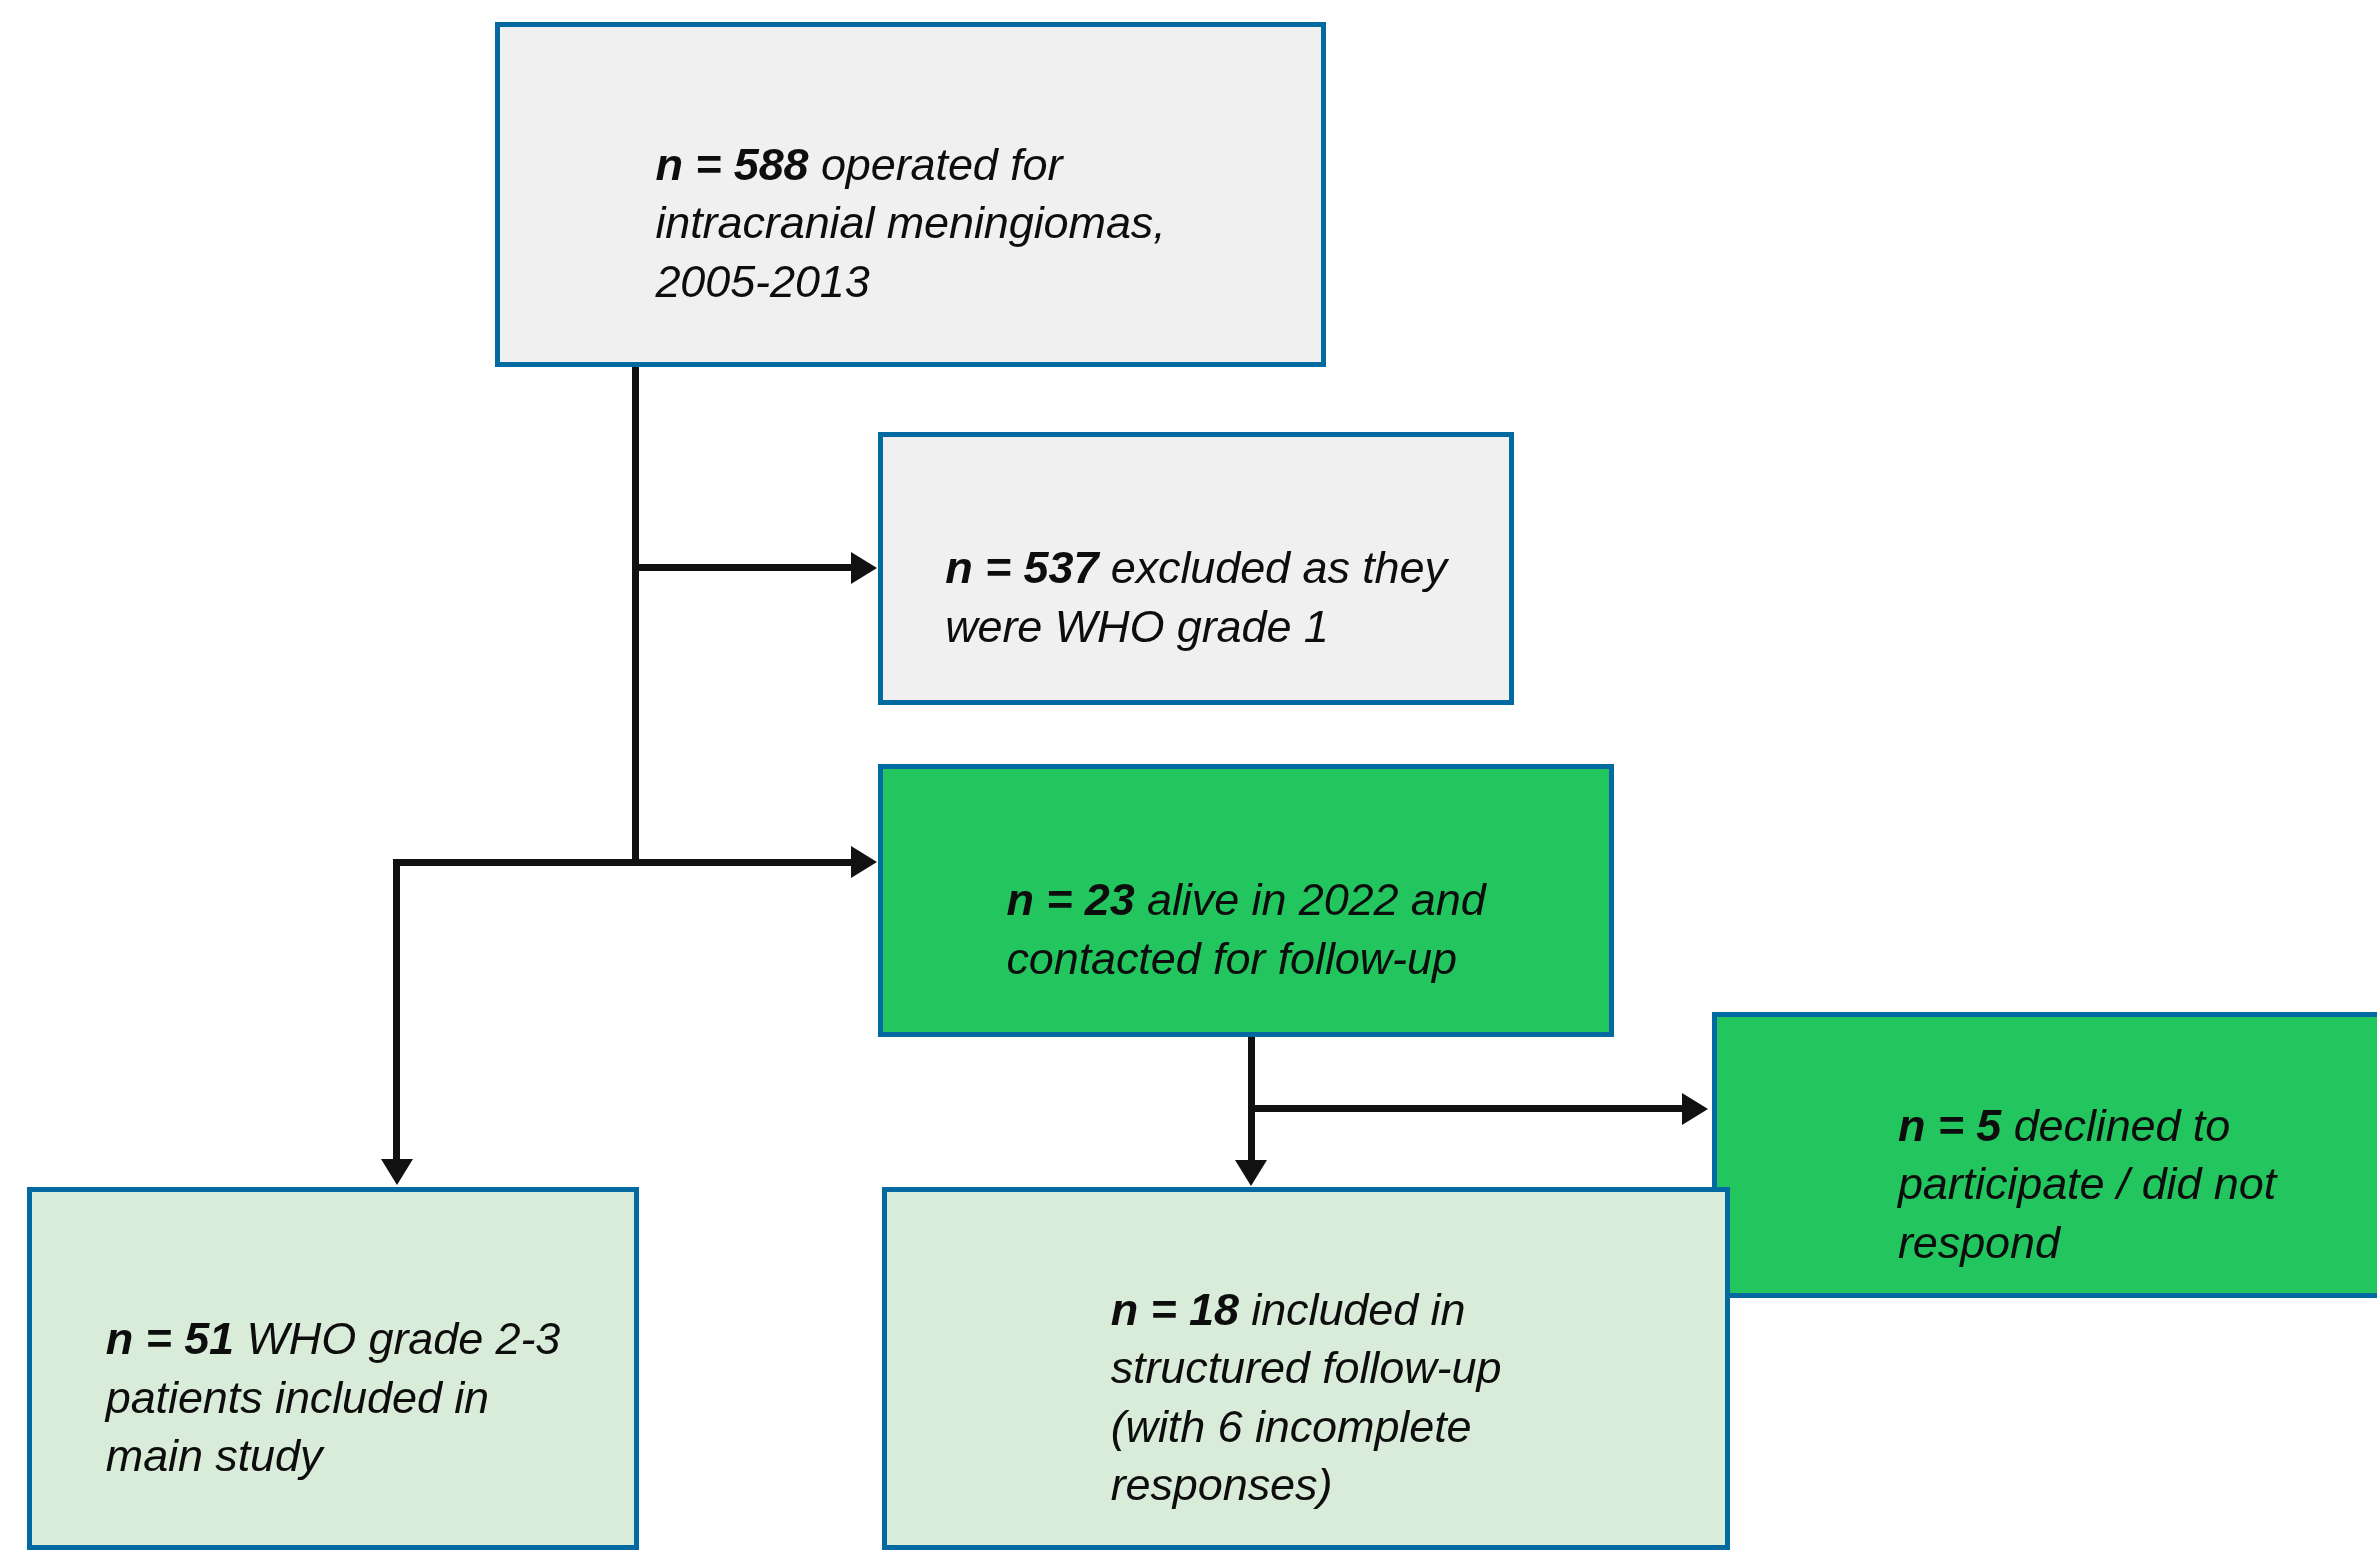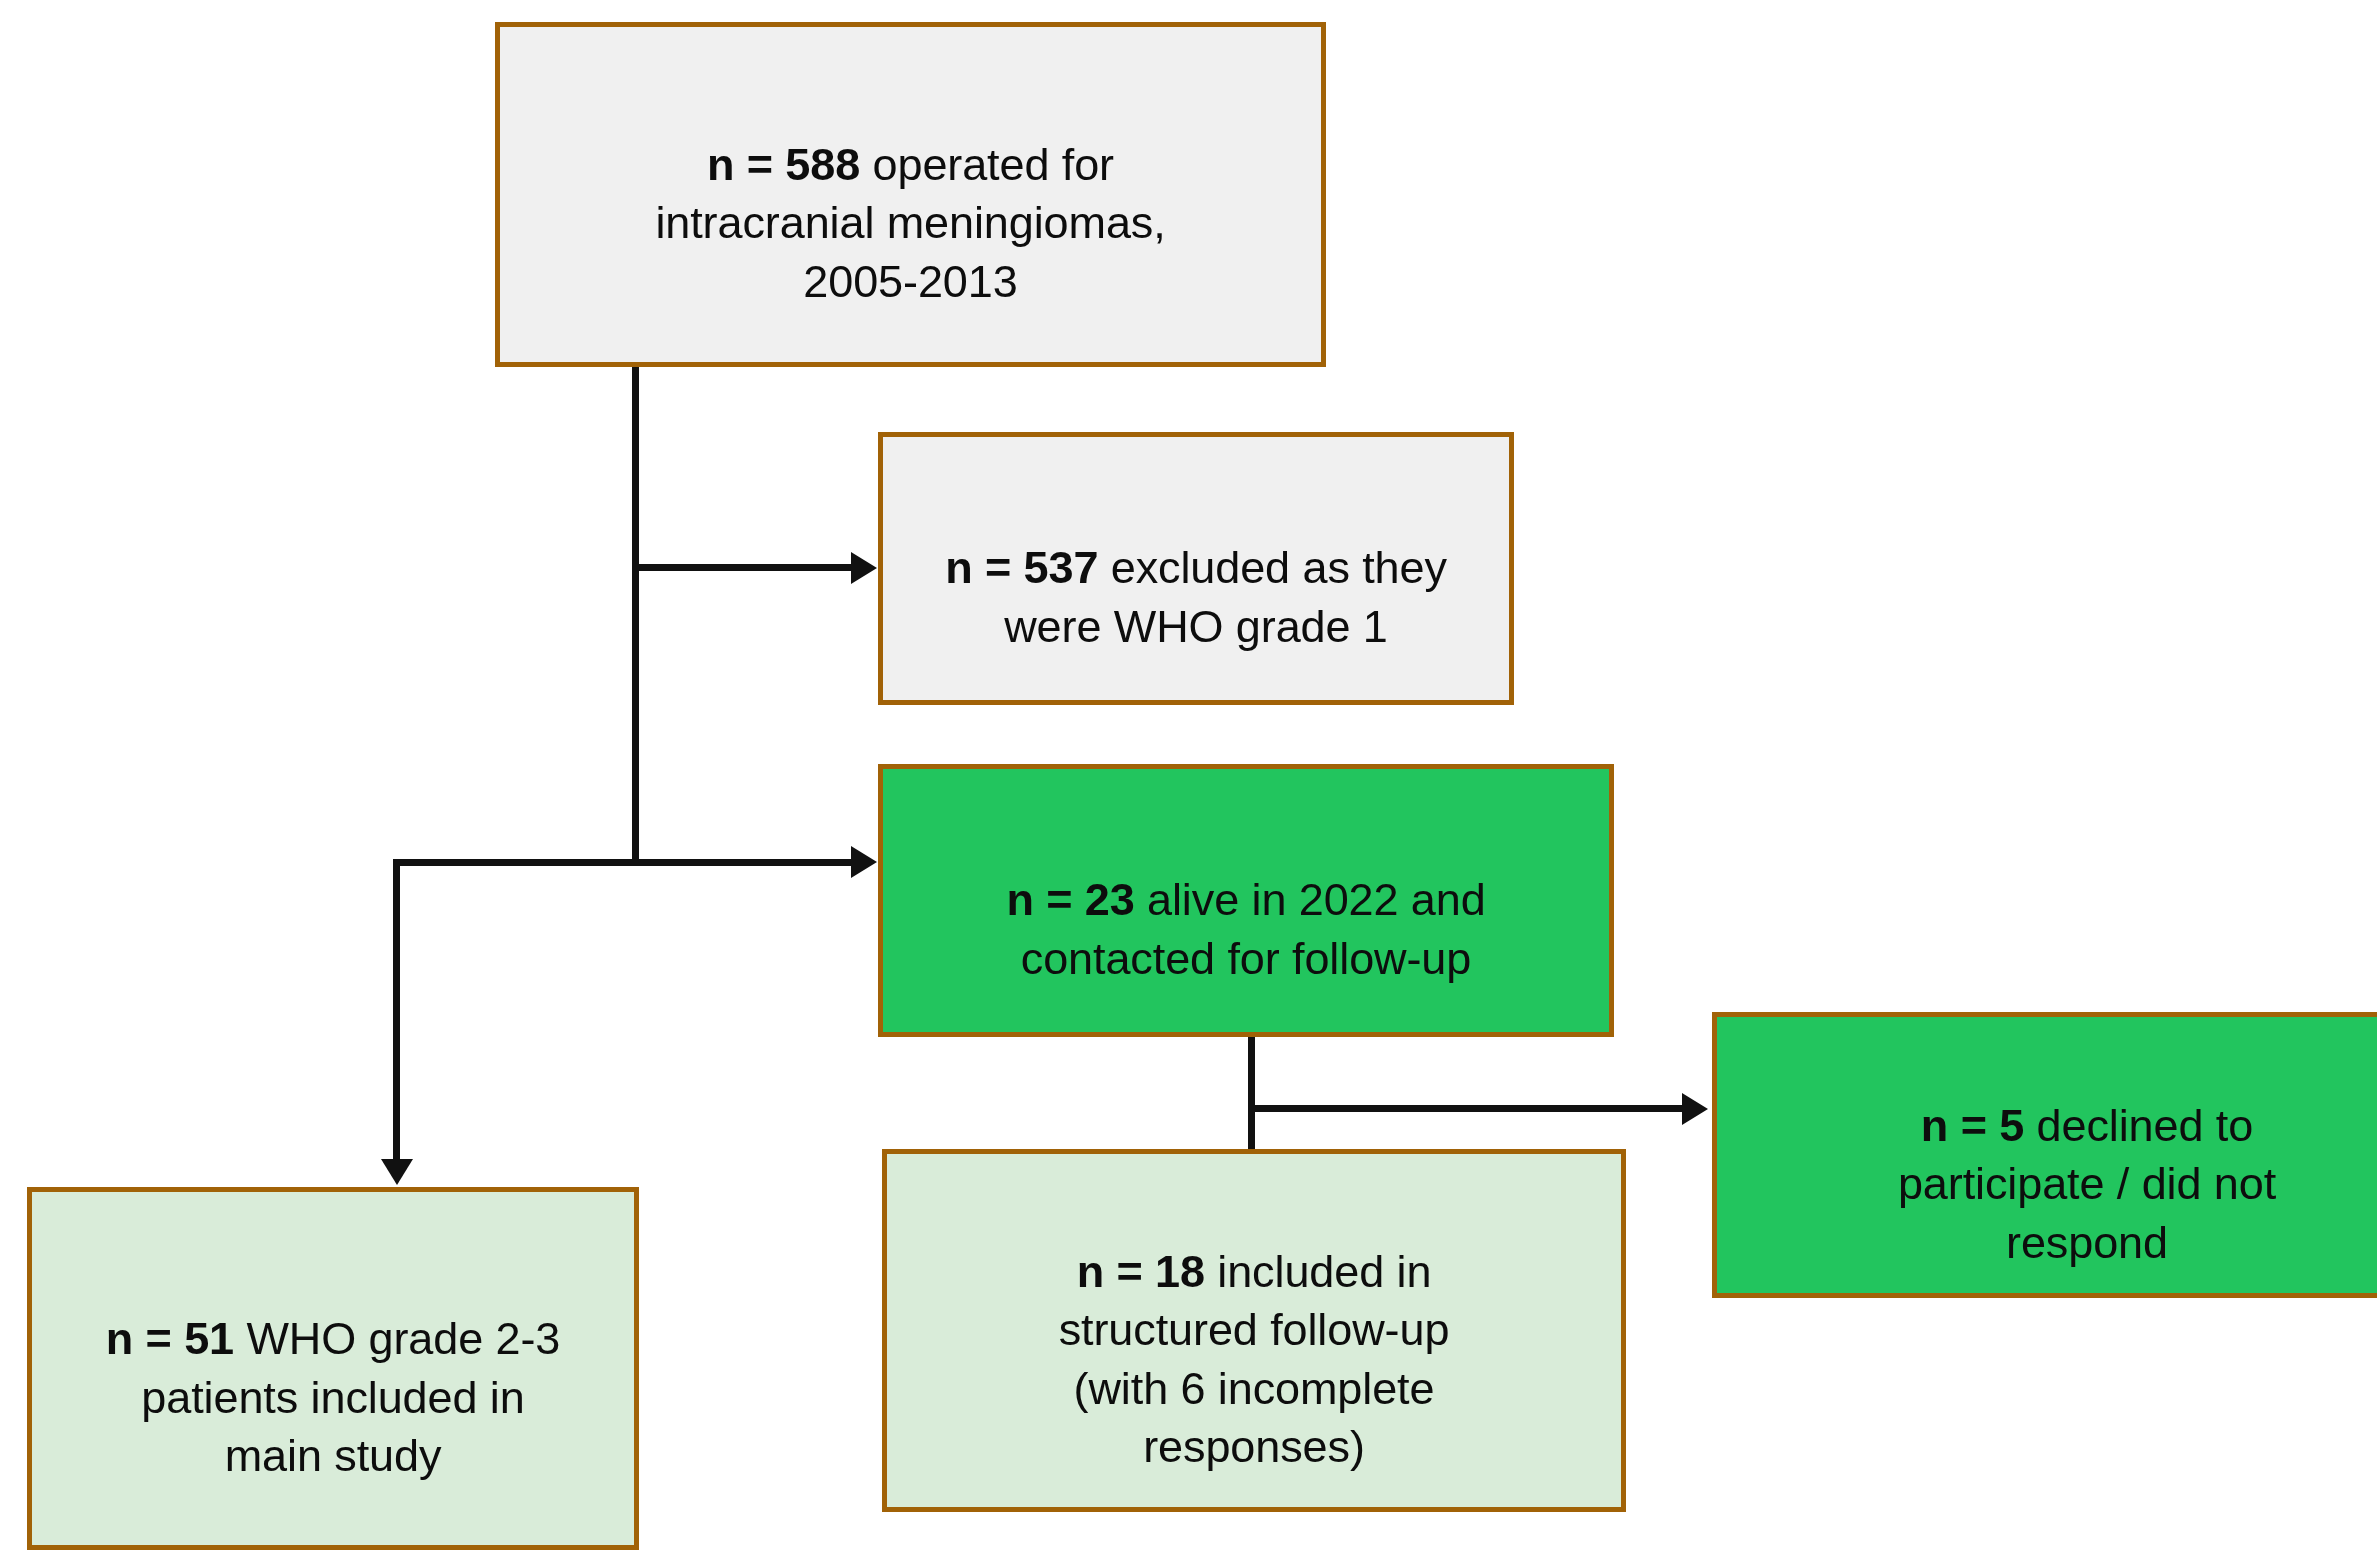--- a/index.html
+++ b/index.html
@@ -13,26 +13,27 @@
   #canvas {
     position: relative;
     width: 2377px;
     height: 1556px;
     background: #ffffff;
     overflow: hidden;
   }
   .fc-box {
     position: absolute;
     box-sizing: border-box;
-    border: 5px solid #a16207;
+    border: 5px solid #0369a1;
     display: flex;
     align-items: center;
     justify-content: center;
-    text-align: center;
+    text-align: left;
     padding: 7.2px 18.7px;
+    font-style: italic;
   }
   .fc-text {
     font-size: 45px;
     line-height: 1.30;
     color: #0d0d0d;
     letter-spacing: -0.1px;
     white-space: pre-line;
   }
   .fc-text b { font-weight: 700; }
   .grey  { background: #f0f0f0; }
@@ -114,21 +115,21 @@
   </div>
 
   <div class="fc-box green" style="left:27px; top:1187px; width:612px; height:363px;">
     <div class="fc-text">
       <b>n = 51</b><span> WHO grade 2-3
 patients included in
 main study</span>
     </div>
   </div>
 
-  <div class="fc-box green" style="left:882px; top:1149px; width:744px; height:363px;">
+  <div class="fc-box green" style="left:882px; top:1187px; width:848px; height:363px;">
     <div class="fc-text">
       <b>n = 18</b><span> included in
 structured follow-up
 (with 6 incomplete
 responses)</span>
     </div>
   </div>
 
 </div>
 

